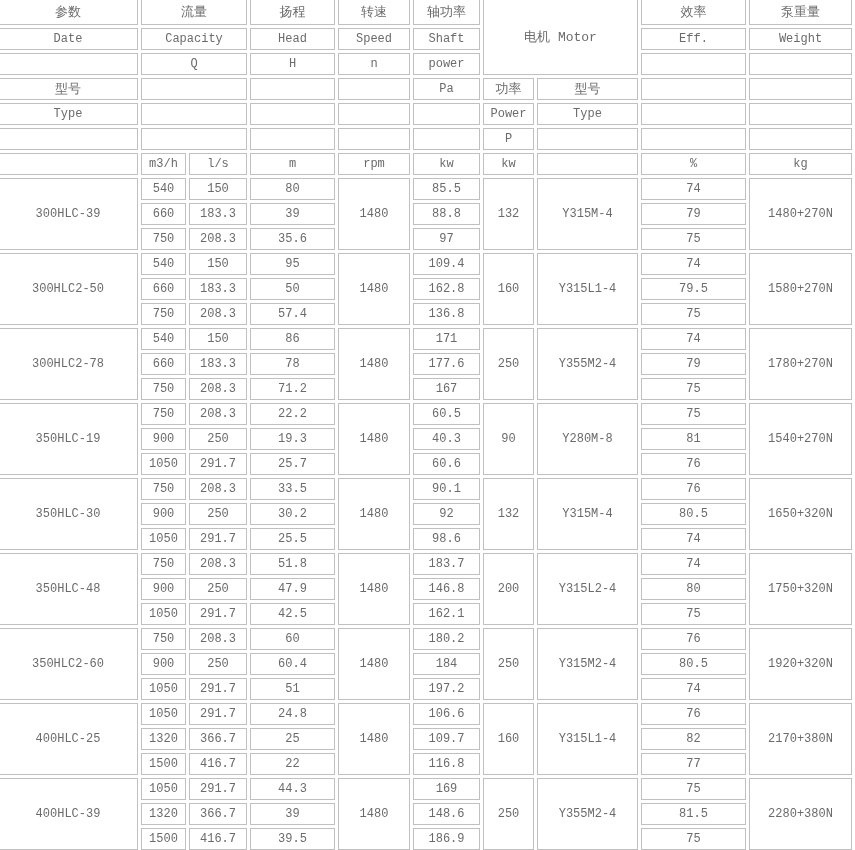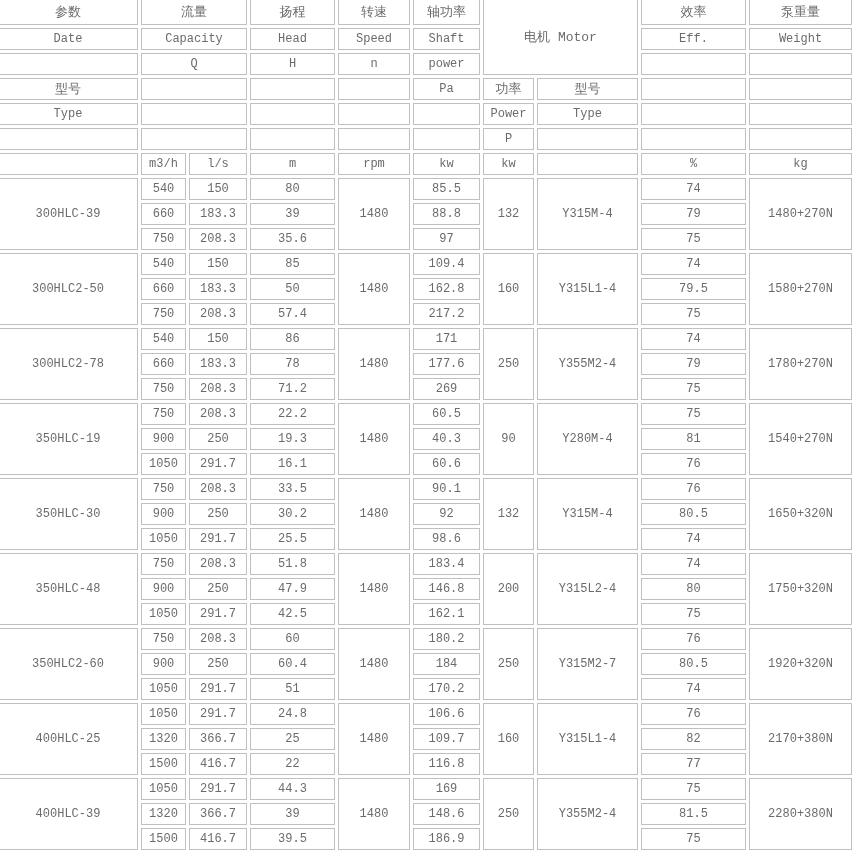--- a/index.html
+++ b/index.html
@@ -146,40 +146,40 @@
         <td>750</td>
         <td>208.3</td>
         <td>35.6</td>
         <td>97</td>
         <td>75</td>
       </tr>
       <tr>
         <td rowspan="3">300HLC2-50</td>
         <td>540</td>
         <td>150</td>
-        <td>85</td>
+        <td>95</td>
         <td rowspan="3">1480</td>
         <td>109.4</td>
         <td rowspan="3">160</td>
         <td rowspan="3">Y315L1-4</td>
         <td>74</td>
         <td rowspan="3">1580+270N</td>
       </tr>
       <tr>
         <td>660</td>
         <td>183.3</td>
         <td>50</td>
         <td>162.8</td>
         <td>79.5</td>
       </tr>
       <tr>
         <td>750</td>
         <td>208.3</td>
         <td>57.4</td>
-        <td>217.2</td>
+        <td>136.8</td>
         <td>75</td>
       </tr>
       <tr>
         <td rowspan="3">300HLC2-78</td>
         <td>540</td>
         <td>150</td>
         <td>86</td>
         <td rowspan="3">1480</td>
         <td>171</td>
         <td rowspan="3">250</td>
@@ -191,46 +191,46 @@
         <td>660</td>
         <td>183.3</td>
         <td>78</td>
         <td>177.6</td>
         <td>79</td>
       </tr>
       <tr>
         <td>750</td>
         <td>208.3</td>
         <td>71.2</td>
-        <td>269</td>
+        <td>167</td>
         <td>75</td>
       </tr>
       <tr>
         <td rowspan="3">350HLC-19</td>
         <td>750</td>
         <td>208.3</td>
         <td>22.2</td>
         <td rowspan="3">1480</td>
         <td>60.5</td>
         <td rowspan="3">90</td>
-        <td rowspan="3">Y280M-4</td>
+        <td rowspan="3">Y280M-8</td>
         <td>75</td>
         <td rowspan="3">1540+270N</td>
       </tr>
       <tr>
         <td>900</td>
         <td>250</td>
         <td>19.3</td>
         <td>40.3</td>
         <td>81</td>
       </tr>
       <tr>
         <td>1050</td>
         <td>291.7</td>
-        <td>16.1</td>
+        <td>25.7</td>
         <td>60.6</td>
         <td>76</td>
       </tr>
       <tr>
         <td rowspan="3">350HLC-30</td>
         <td>750</td>
         <td>208.3</td>
         <td>33.5</td>
         <td rowspan="3">1480</td>
         <td>90.1</td>
@@ -252,21 +252,21 @@
         <td>25.5</td>
         <td>98.6</td>
         <td>74</td>
       </tr>
       <tr>
         <td rowspan="3">350HLC-48</td>
         <td>750</td>
         <td>208.3</td>
         <td>51.8</td>
         <td rowspan="3">1480</td>
-        <td>183.4</td>
+        <td>183.7</td>
         <td rowspan="3">200</td>
         <td rowspan="3">Y315L2-4</td>
         <td>74</td>
         <td rowspan="3">1750+320N</td>
       </tr>
       <tr>
         <td>900</td>
         <td>250</td>
         <td>47.9</td>
         <td>146.8</td>
@@ -280,36 +280,36 @@
         <td>75</td>
       </tr>
       <tr>
         <td rowspan="3">350HLC2-60</td>
         <td>750</td>
         <td>208.3</td>
         <td>60</td>
         <td rowspan="3">1480</td>
         <td>180.2</td>
         <td rowspan="3">250</td>
-        <td rowspan="3">Y315M2-7</td>
+        <td rowspan="3">Y315M2-4</td>
         <td>76</td>
         <td rowspan="3">1920+320N</td>
       </tr>
       <tr>
         <td>900</td>
         <td>250</td>
         <td>60.4</td>
         <td>184</td>
         <td>80.5</td>
       </tr>
       <tr>
         <td>1050</td>
         <td>291.7</td>
         <td>51</td>
-        <td>170.2</td>
+        <td>197.2</td>
         <td>74</td>
       </tr>
       <tr>
         <td rowspan="3">400HLC-25</td>
         <td>1050</td>
         <td>291.7</td>
         <td>24.8</td>
         <td rowspan="3">1480</td>
         <td>106.6</td>
         <td rowspan="3">160</td>

